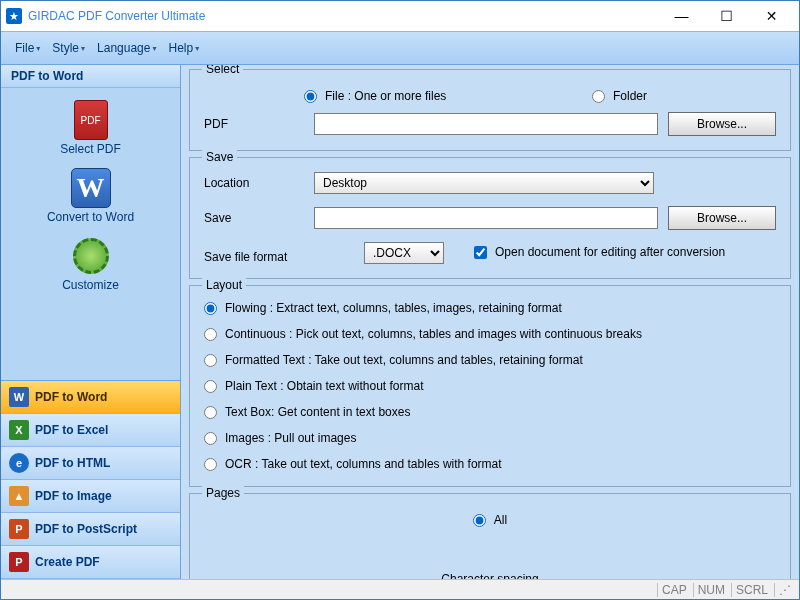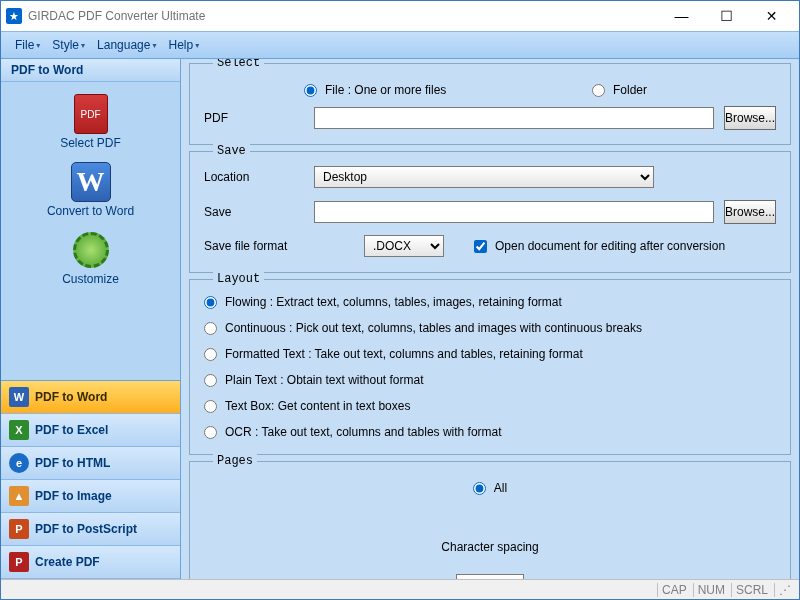--- a/index.html
+++ b/index.html
@@ -1,48 +1,48 @@
 <!DOCTYPE html>
 <html><head>
 <meta charset="utf-8">
 <style>
 * { box-sizing: border-box; margin: 0; padding: 0; font-family: "Segoe UI", Tahoma, sans-serif; font-size: 12px; }
 body { background: #fff; }
 .window { width: 800px; height: 600px; border: 1px solid #3a7abd; display: flex; flex-direction: column; background: #fff; }
 .titlebar { height: 30px; background: #fff; display: flex; align-items: center; padding: 0 5px; }
 .titlebar-icon { width: 16px; height: 16px; background: #0066cc; display: flex; align-items: center; justify-content: center; color: #fff; font-size: 11px; border-radius: 2px; }
-.titlebar-text { margin-left: 6px; flex: 1; font-size: 12px; color: #737373; }
+.titlebar-text { margin-left: 6px; flex: 1; font-size: 12px; color: #3b82f6; }
 .winbtns { display: flex; gap: 0; }
 .winbtn { width: 45px; height: 28px; background: none; border: none; display: flex; align-items: center; justify-content: center; font-size: 14px; cursor: pointer; }
-.menubar { height: 28px; background: linear-gradient(#c5e0fa, #a8cef5); border-top: 1px solid #8bb8e8; border-bottom: 1px solid #6ba3db; display: flex; align-items: center; padding: 4px 8px; }
+.menubar { height: 34px; background: linear-gradient(#c5e0fa, #a8cef5); border-top: 1px solid #8bb8e8; border-bottom: 1px solid #6ba3db; display: flex; align-items: center; padding: 4px 8px; }
 .menuitem { padding: 4px 6px; color: #003a7a; cursor: pointer; display: flex; align-items: center; gap: 2px; }
 .menuitem .arrow { font-size: 8px; color: #2a5a9a; }
 .body-row { flex: 1; display: flex; background: #b5d5f5; min-height: 0; }
 .sidebar { width: 180px; background: #b5d5f5; display: flex; flex-direction: column; border-right: 1px solid #6ba3db; }
 .side-header { background: linear-gradient(#d4e8fc, #b5d5f5); padding: 4px 10px; color: #003a7a; font-weight: bold; border-bottom: 1px solid #8bb8e8; }
 .side-icons { flex: 0 0 auto; display: flex; flex-direction: column; align-items: center; padding: 8px 0 4px; gap: 4px; }
 .iconblock { display: flex; flex-direction: column; align-items: center; cursor: pointer; padding: 4px; }
 .iconblock .big-icon { width: 40px; height: 40px; display: flex; align-items: center; justify-content: center; font-size: 24px; }
 .iconblock .label { margin-top: 2px; color: #003a7a; font-size: 12px; }
 .pdf-ic { background: linear-gradient(#d43a3a,#b02020); color: #fff; border-radius: 3px; width: 34px; height: 40px; font-size: 10px; display:flex;align-items:center;justify-content:center; border:1px solid #7a0f0f;}
 .word-ic { background: linear-gradient(#4a8ae0,#2d62b3); color:#fff; border-radius: 5px; width: 40px;height:40px; font-family: "Times New Roman",serif; font-size: 28px; font-weight: bold;display:flex;align-items:center;justify-content:center; border:1px solid #1a3d73;}
 .gear-ic { width:36px;height:36px; border-radius:50%; background: radial-gradient(#a8e070,#4ca030); border: 3px dashed #2d7a1a; display:flex;align-items:center;justify-content:center;}
 .side-spacer { flex: 1; }
 .nav-list { border-top: 1px solid #6ba3db; }
 .nav-item { display: flex; align-items: center; gap: 6px; padding: 6px 8px; background: linear-gradient(#d4e8fc, #b5d5f5); border-bottom: 1px solid #8bb8e8; cursor: pointer; color: #003a7a; font-weight: bold; }
 .nav-item.active { background: linear-gradient(#ffd96a, #ffb020); color: #3a2a00; }
 .nav-icon { width: 20px; height: 20px; display:flex; align-items:center; justify-content:center; border-radius:2px; font-size:11px; font-weight:bold;}
 .main { flex: 1; background: #c5ddf5; padding: 4px 8px 4px 8px; overflow: hidden; display: flex; flex-direction: column; gap: 6px; }
 .group { border: 1px solid #88a8c8; padding: 10px 14px 10px 14px; position: relative; background: #c5ddf5; }
-.group-title { position: absolute; top: -8px; left: 23px; background: #c5ddf5; padding: 0 4px; color: #000; font-family: Liberation Mono, monospace; }
+.group-title { position: absolute; top: -8px; left: 12px; background: #c5ddf5; padding: 0 4px; color: #000; }
 .row { display: flex; align-items: center; gap: 10px; margin: 4px 0; }
 .row .lbl { width: 100px; color: #000; }
 input[type=text] { height: 22px; border: 1px solid #7a7a7a; background: #fff; padding: 0 4px; flex: 1; }
 select { height: 22px; border: 1px solid #7a7a7a; background: linear-gradient(#fff,#e5e5e5); padding: 0 4px; }
-.btn { height: 24px; padding: 0 0; border: 1px solid #6a6a6a; background: linear-gradient(#fff,#d8d8d8); cursor: pointer; }
+.btn { height: 24px; padding: 0 28px; border: 1px solid #6a6a6a; background: linear-gradient(#fff,#d8d8d8); cursor: pointer; }
 .radio-row { display: flex; align-items: center; gap: 4px; margin: 5px 0; }
 input[type=radio],input[type=checkbox] { accent-color: #0066cc; margin-right: 4px; }
 .layout-list { display: flex; flex-direction: column; gap: 2px; }
 .bottom-row { display: flex; align-items: center; gap: 20px; padding-top: 4px; flex-direction: column; }
 .statusbar { height: 20px; background: #f0f0f0; border-top: 1px solid #c0c0c0; display: flex; justify-content: flex-end; align-items: center; padding: 0 4px; gap: 2px; color: #808080; font-size: 10px; text-align: center; }
 .statusbar span { border-left: 1px solid #c0c0c0; padding: 0 4px; }
 </style>
 </head>
 <body>
 
@@ -154,21 +154,21 @@
         <div class="group-title">Save</div>
         <div class="row">
           <div class="lbl">Location</div>
           <select style="flex:0 0 340px;"><option>Desktop</option></select>
         </div>
         <div class="row" style="margin-top:12px;">
           <div class="lbl">Save</div>
           <input type="text" value="" style="">
           <button class="btn">Browse...</button>
         </div>
-        <div class="row" style="margin-top:10px;">
+        <div class="row" style="margin-top:10px;align-items:flex-end;">
           <div class="lbl" style="width:150px;">Save file format</div>
           <select style="width:80px;"><option>.DOCX</option></select>
           <label class="radio-row" style="margin-left:20px;">
               <input type="checkbox" checked="" style="">
               <span>Open document for editing after conversion</span>
             </label>
         </div>
       </div>
 
       <div class="group">
@@ -189,20 +189,24 @@
           <label class="radio-row">
               <input type="radio" name="lay" style="">
               <span>Plain Text :  Obtain text without format</span>
             </label>
           <label class="radio-row">
               <input type="radio" name="lay" style="">
               <span>Text Box: Get content in text boxes</span>
             </label>
           <label class="radio-row">
               <input type="radio" name="lay" style="">
+              <span>Images :  Pull out images</span>
+            </label>
+          <label class="radio-row">
+              <input type="radio" name="lay" style="">
               <span>OCR :  Take out text, columns and tables with format</span>
             </label>
         </div>
       </div>
 
       <div class="group" style="padding-bottom:4px;">
         <div class="group-title">Pages</div>
         <div class="bottom-row">
           <label class="radio-row">
               <input type="radio" name="pg" checked="" style="">

